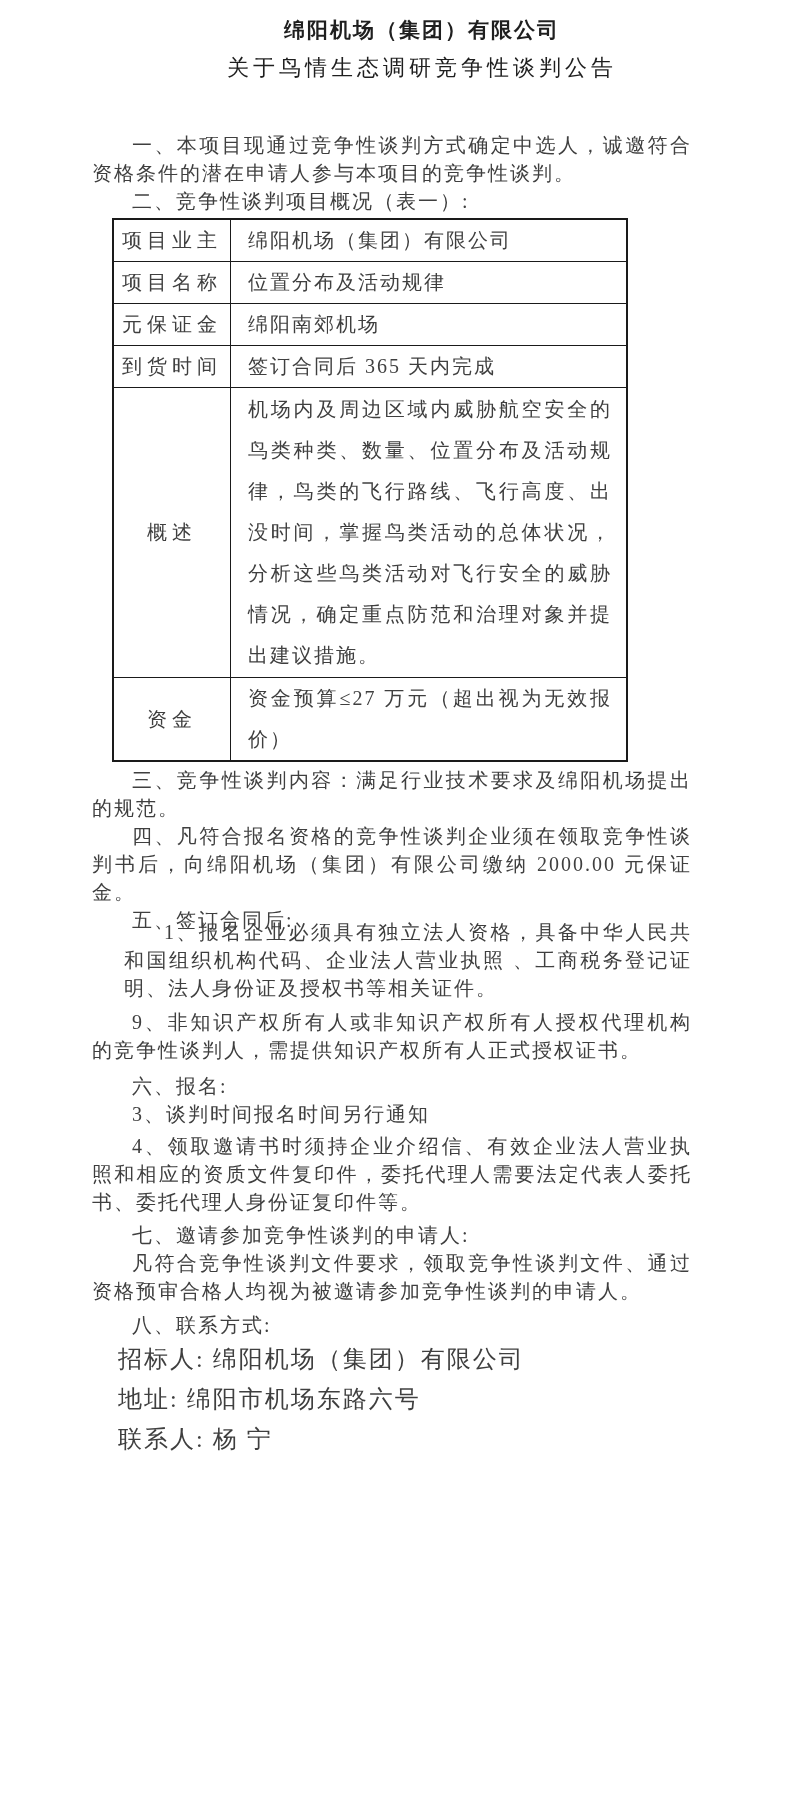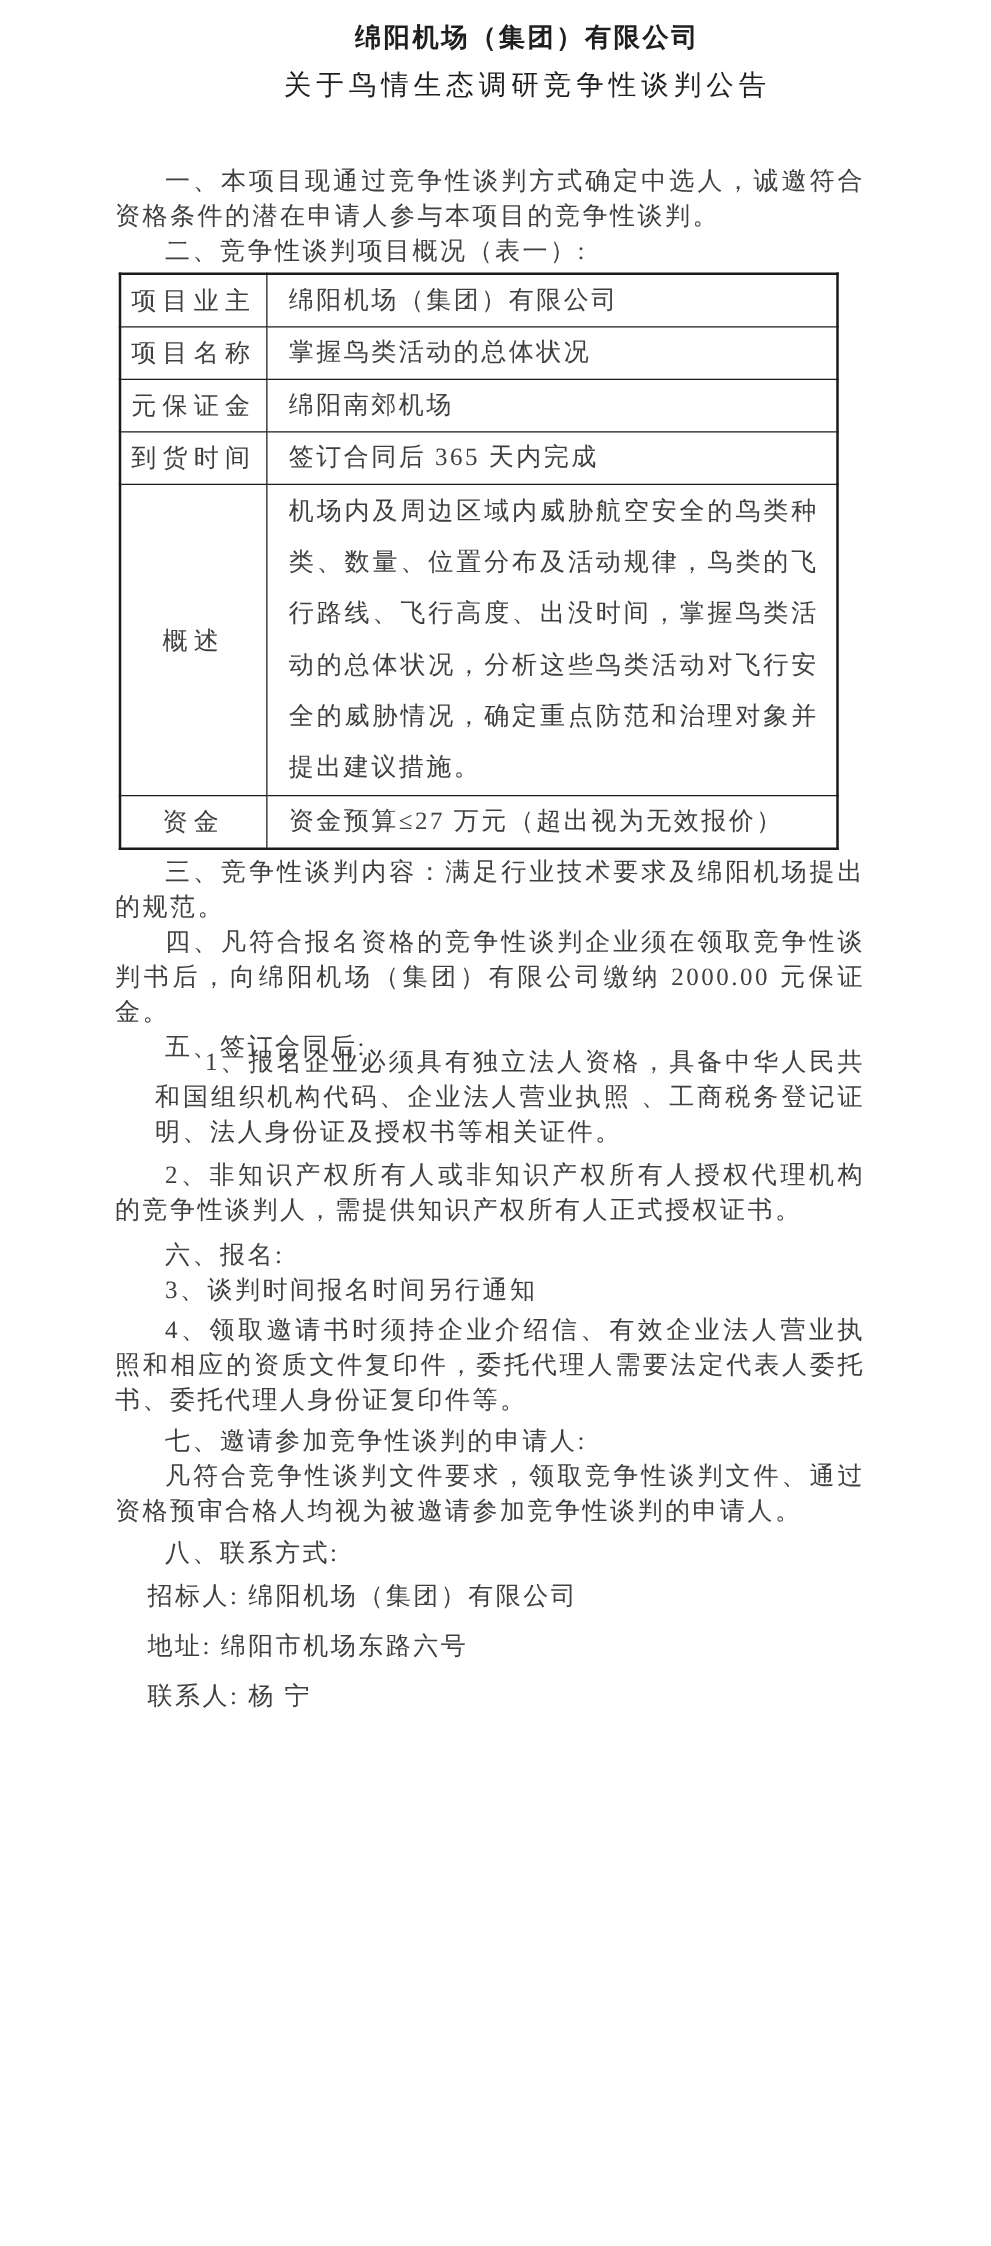--- a/index.html
+++ b/index.html
@@ -50,22 +50,22 @@
   .intro { margin-top: 50px; }
   .pull-up { margin-top: -16px; margin-left: 32px; }
   .mt4 { margin-top: 4px; }
   .mt5 { margin-top: 5px; }
   .mt6 { margin-top: 6px; }
   .mt8 { margin-top: 8px; }
   
   table.overview {
     border-collapse: collapse;
     table-layout: fixed;
-    width: 576px;
-    margin: 3px 0 4px 3px;      
+    width: 516px;
+    margin: 3px 0 4px 20px;      
     border: 2px solid #1a1a1a;
   }
   table.overview td {
     border: 1px solid #1a1a1a;
     font-size: 20px;
     vertical-align: middle;
     color: #3f3f3f;
   }
   td.lbl {
     width: 116px;
@@ -79,21 +79,21 @@
     letter-spacing: 2px;
     line-height: 41px;
     text-align: justify;
   }
   tr.simple-row td { height: 40px; }
   tr.tall-row td.val { padding-top: 1px; padding-bottom: 1px; }
   
   .contact {
     margin: 0;
     padding-left: 26px;
-    font-size: 20px;
+    font-size: 24px;
     line-height: 40px;
     letter-spacing: 2px;
     text-indent: 0;
   }
 </style>
 </head>
 <body>
 
 <div class="page">
 
@@ -107,21 +107,21 @@
   <p class="para">二、竞争性谈判项目概况（表一）:</p>
 
   <table class="overview">
     <tbody>
       <tr class="simple-row">
         <td class="lbl">项目业主</td>
         <td class="val">绵阳机场（集团）有限公司</td>
       </tr>
       <tr class="simple-row">
         <td class="lbl">项目名称</td>
-        <td class="val">掌握鸟类活动的总体状况</td>
+        <td class="val">位置分布及活动规律</td>
       </tr>
       <tr class="simple-row">
         <td class="lbl">元保证金</td>
         <td class="val">绵阳南郊机场</td>
       </tr>
       <tr class="simple-row">
         <td class="lbl">到货时间</td>
         <td class="val">签订合同后 365 天内完成</td>
       </tr>
       <tr class="tall-row">
@@ -132,21 +132,21 @@
         <td class="lbl">资金</td>
         <td class="val">资金预算≤27 万元（超出视为无效报价）</td>
       </tr>
     </tbody>
   </table>
 
   <p class="para">三、竞争性谈判内容：满足行业技术要求及绵阳机场提出的规范。</p>
   <p class="para">四、凡符合报名资格的竞争性谈判企业须在领取竞争性谈判书后，向绵阳机场（集团）有限公司缴纳 2000.00 元保证金。</p>
   <p class="para">五、签订合同后:</p>
   <p class="para pull-up">1、报名企业必须具有独立法人资格，具备中华人民共和国组织机构代码、企业法人营业执照 、工商税务登记证明、法人身份证及授权书等相关证件。</p>
-  <p class="para mt6">2、非知识产权所有人或非知识产权所有人授权代理机构的竞争性谈判人，需提供知识产权所有人正式授权证书。</p>
+  <p class="para mt6">9、非知识产权所有人或非知识产权所有人授权代理机构的竞争性谈判人，需提供知识产权所有人正式授权证书。</p>
   <p class="para mt8">六、报名:</p>
   <p class="para">3、谈判时间报名时间另行通知</p>
   <p class="para mt4">4、领取邀请书时须持企业介绍信、有效企业法人营业执照和相应的资质文件复印件，委托代理人需要法定代表人委托书、委托代理人身份证复印件等。</p>
   <p class="para mt5">七、邀请参加竞争性谈判的申请人:</p>
   <p class="para">凡符合竞争性谈判文件要求，领取竞争性谈判文件、通过资格预审合格人均视为被邀请参加竞争性谈判的申请人。</p>
   <p class="para mt6">八、联系方式:</p>
 
   <div>
     <p class="contact">招标人: 绵阳机场（集团）有限公司</p>
     <p class="contact">地址: 绵阳市机场东路六号</p>

